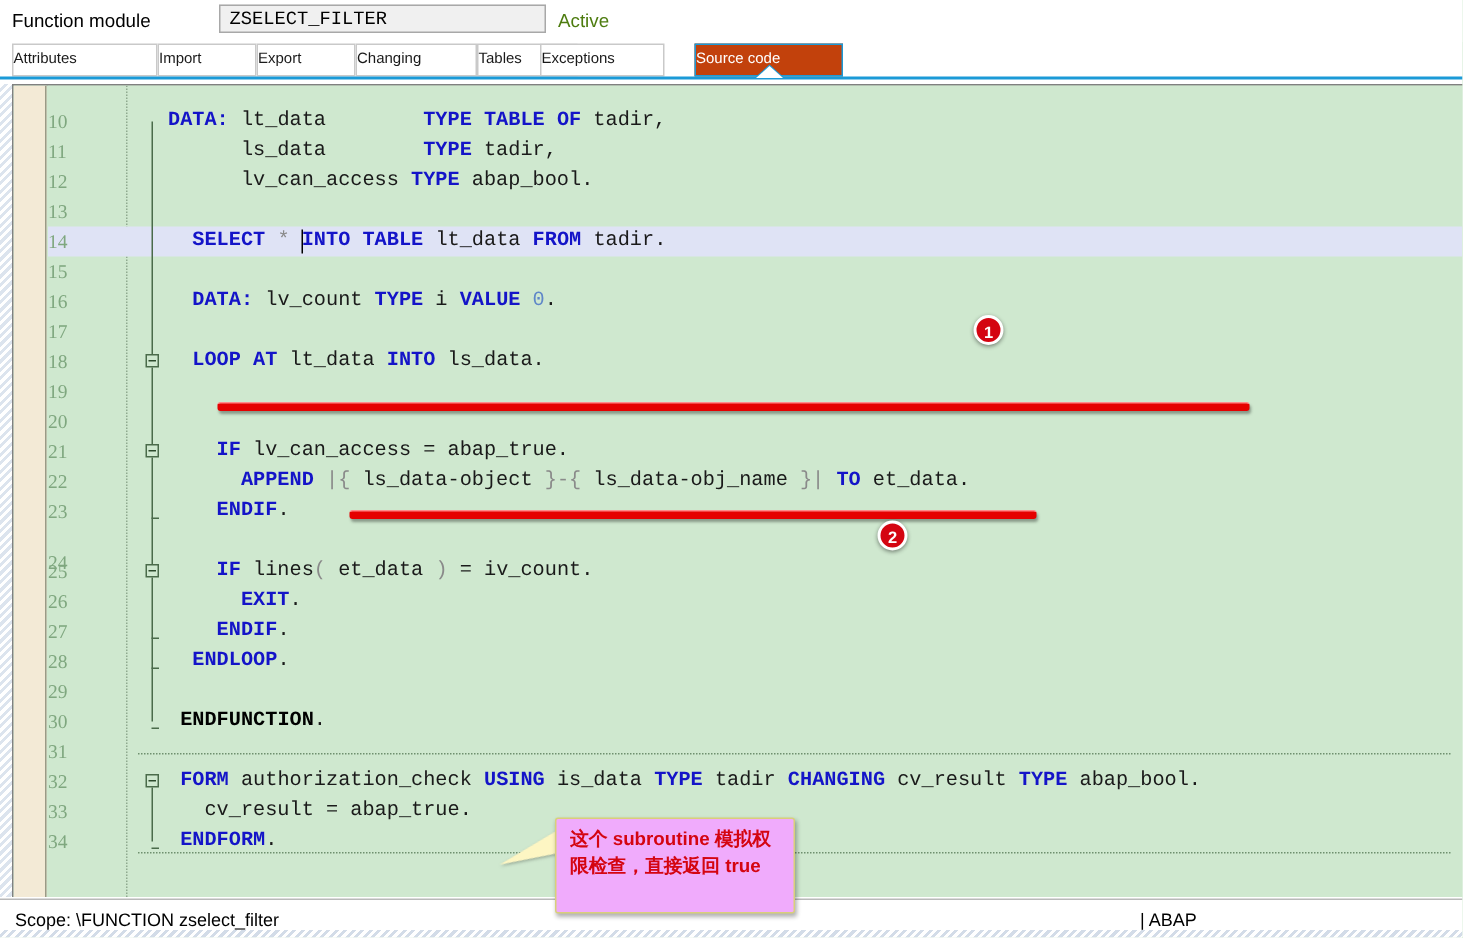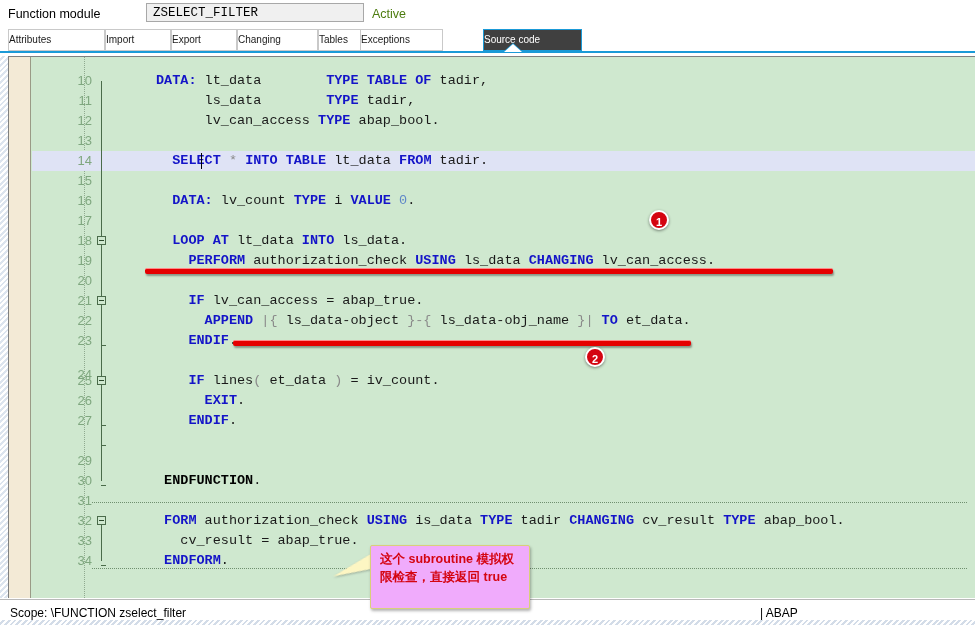--- a/index.html
+++ b/index.html
@@ -49,24 +49,23 @@
     border:1px solid #c9c9c9;
     background:#ffffff;
     color:#1a1a1a;
     font-size:10px;
     line-height:20px;
     text-align:left;
     white-space:nowrap;
     cursor:default;
   }
   .tab.active{
-    background:#404040;
+    background:#c2410c;
     border-color:#1b9ad7;
     color:#ffffff;
-    margin-left:20px;
   }
   #tab-underline{
     position:absolute;left:0;top:51px;width:975px;height:2px;
     background:#1b9ad7;
   }
   #tab-chevron{
     position:absolute;top:44px;width:0;height:0;
     border-left:9px solid transparent;
     border-right:9px solid transparent;
     border-bottom:8px solid #ffffff;
@@ -123,34 +122,32 @@
     position:absolute;left:69px;width:5px;height:0;
     border-top:1px solid #4a6b4a;
   }
 
   .row{
     position:absolute;left:0;right:0;height:20px;
   }
   .row.cur{ background:#dfe3f5; }
   .lineno{
     position:absolute;left:0;width:48px;
-    text-align:right;
-    font-family:Liberation Sans, sans-serif;
+    text-align:left;
+    font-family:Liberation Serif, serif;
     font-size:13px;line-height:20px;
     color:#7fa77f;
     white-space:pre;
-    padding-left:12px;
   }
   .codetext{
     position:absolute;left:80px;
     font-family:"Liberation Mono", monospace;
     font-size:13.5px;line-height:20px;
     color:#1a1a1a;
     white-space:pre;
-    margin-left:44px;
   }
   .kw{color:#1414c8;font-weight:bold;}
   .kwb{color:#000000;font-weight:bold;}
   .num{color:#5f87c8;}
   .op{color:#8a8a8a;}
 
   
   #caret{
     position:absolute;width:1px;height:16px;background:#000;
   }
@@ -295,21 +292,20 @@
       <div class="row" style="top: 154px;">
         <div class="lineno">17</div>
         <div class="codetext"></div>
       </div>
       <div class="row" style="top: 174px;">
         <div class="lineno">18</div>
         <div class="codetext">  <span class="kw">LOOP AT</span> lt_data <span class="kw">INTO</span> ls_data.</div>
       </div>
       <div class="row" style="top: 194px;">
         <div class="lineno">19</div>
-        <div class="codetext">    <span class="kw">PERFORM</span> authorization_check <span class="kw">USING</span> ls_data <span class="kw">CHANGING</span> lv_can_access.</div>
       </div>
       <div class="row" style="top: 214px;">
         <div class="lineno">20</div>
         <div class="codetext"></div>
       </div>
       <div class="row" style="top: 234px;">
         <div class="lineno">21</div>
         <div class="codetext">    <span class="kw">IF</span> lv_can_access = abap_true.</div>
       </div>
       <div class="row" style="top: 254px;">
@@ -328,20 +324,24 @@
         <div class="lineno">25</div>
         <div class="codetext">    <span class="kw">IF</span> lines<span class="op">(</span> et_data <span class="op">)</span> = iv_count.</div>
       </div>
       <div class="row" style="top: 334px;">
         <div class="lineno">26</div>
         <div class="codetext">      <span class="kw">EXIT</span>.</div>
       </div>
       <div class="row" style="top: 354px;">
         <div class="lineno">27</div>
         <div class="codetext">    <span class="kw">ENDIF</span>.</div>
+      </div>
+      <div class="row" style="top: 374px;">
+        <div class="lineno">28</div>
+        <div class="codetext">  <span class="kw">ENDLOOP</span>.</div>
       </div>
       <div class="row" style="top: 394px;">
         <div class="lineno">29</div>
         <div class="codetext"></div>
       </div>
       <div class="row" style="top: 414px;">
         <div class="lineno">30</div>
         <div class="codetext"> <span class="kwb">ENDFUNCTION</span>.</div>
       </div>
       <div class="row" style="top: 434px;">

